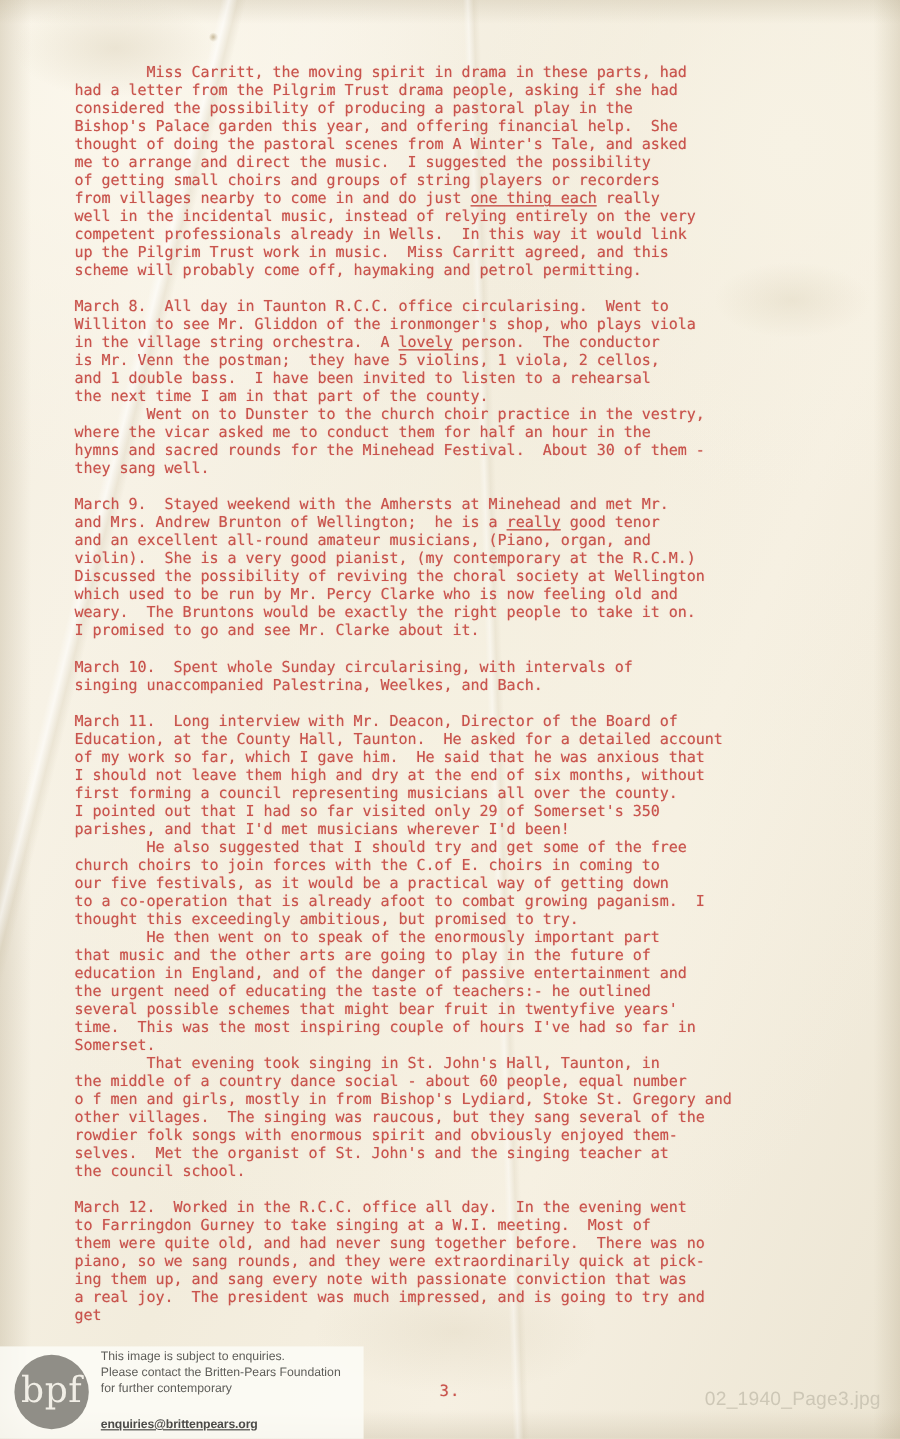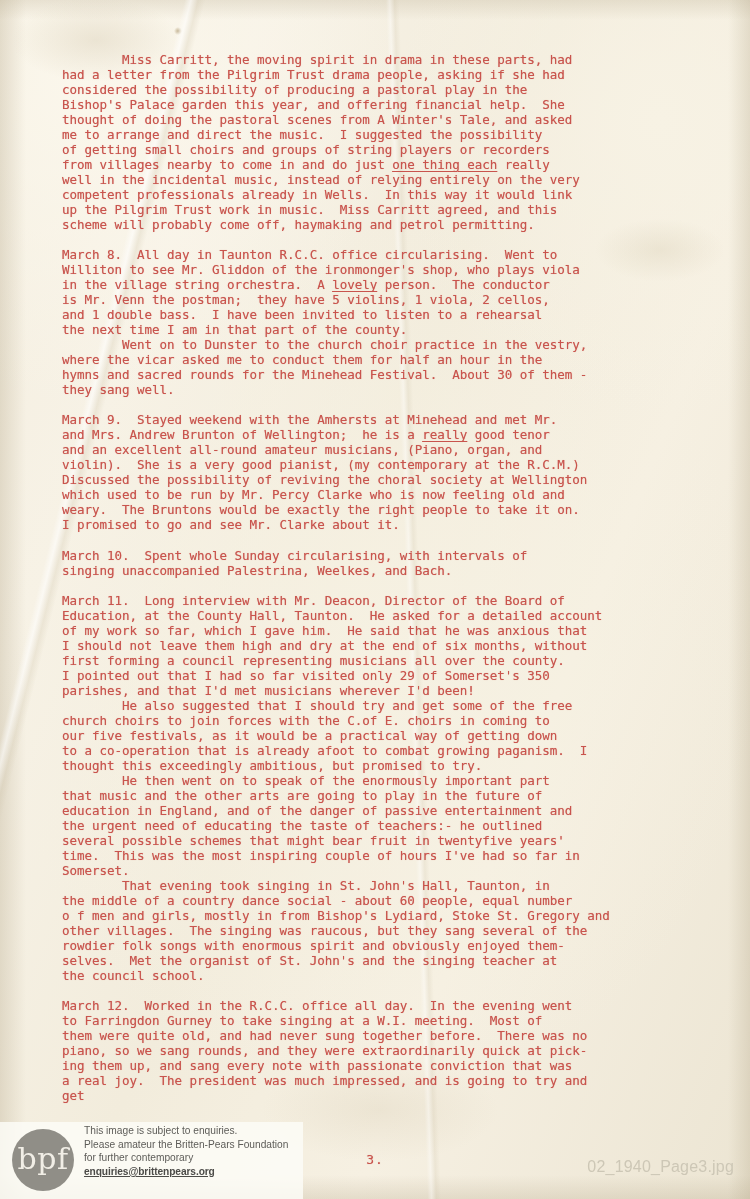--- a/index.html
+++ b/index.html
@@ -48,21 +48,21 @@
   
   #overlay{
     position:absolute;left:0;top:1122px;width:303px;height:77px;
     background:rgba(253,252,248,.82);
   }
   #ov-text{
     position:absolute;left:84px;top:1124px;width:260px;
     font-family:"Liberation Sans","DejaVu Sans",sans-serif;
     font-size:10.2px;line-height:13.6px;color:#5d5c58;
   }
-  #ov-text .em{font-weight:bold;text-decoration:underline;color:#4c4b48;letter-spacing:-.1px;}
+  #ov-text .em{font-weight:bold;text-decoration:underline;color:#4c4b48;letter-spacing:-.1px;margin-top:16px;}
   #bpf{
     position:absolute;left:12px;top:1129px;width:62px;height:62px;border-radius:50%;
     background:#908e87;
     display:flex;align-items:center;justify-content:center;
   }
   #bpf span{
     font-family:"DejaVu Serif","Liberation Serif",serif;
     font-size:30px;line-height:1;color:#f1eee6;letter-spacing:.5px;
     position:relative;top:-1px;
   }
@@ -90,17 +90,17 @@
   <div id="fname">02_1940_Page3.jpg</div>
 
   <div id="overlay"></div>
 
   <div id="bpf">
     <span>bpf</span>
   </div>
 
   <div id="ov-text">
     <div>This image is subject to enquiries.</div>
-    <div>Please amateur the Britten-Pears Foundation</div>
+    <div>Please contact the Britten-Pears Foundation</div>
     <div>for further contemporary</div>
     <div class="em">enquiries@brittenpears.org</div>
   </div>
 </div>
 
 </body></html>

